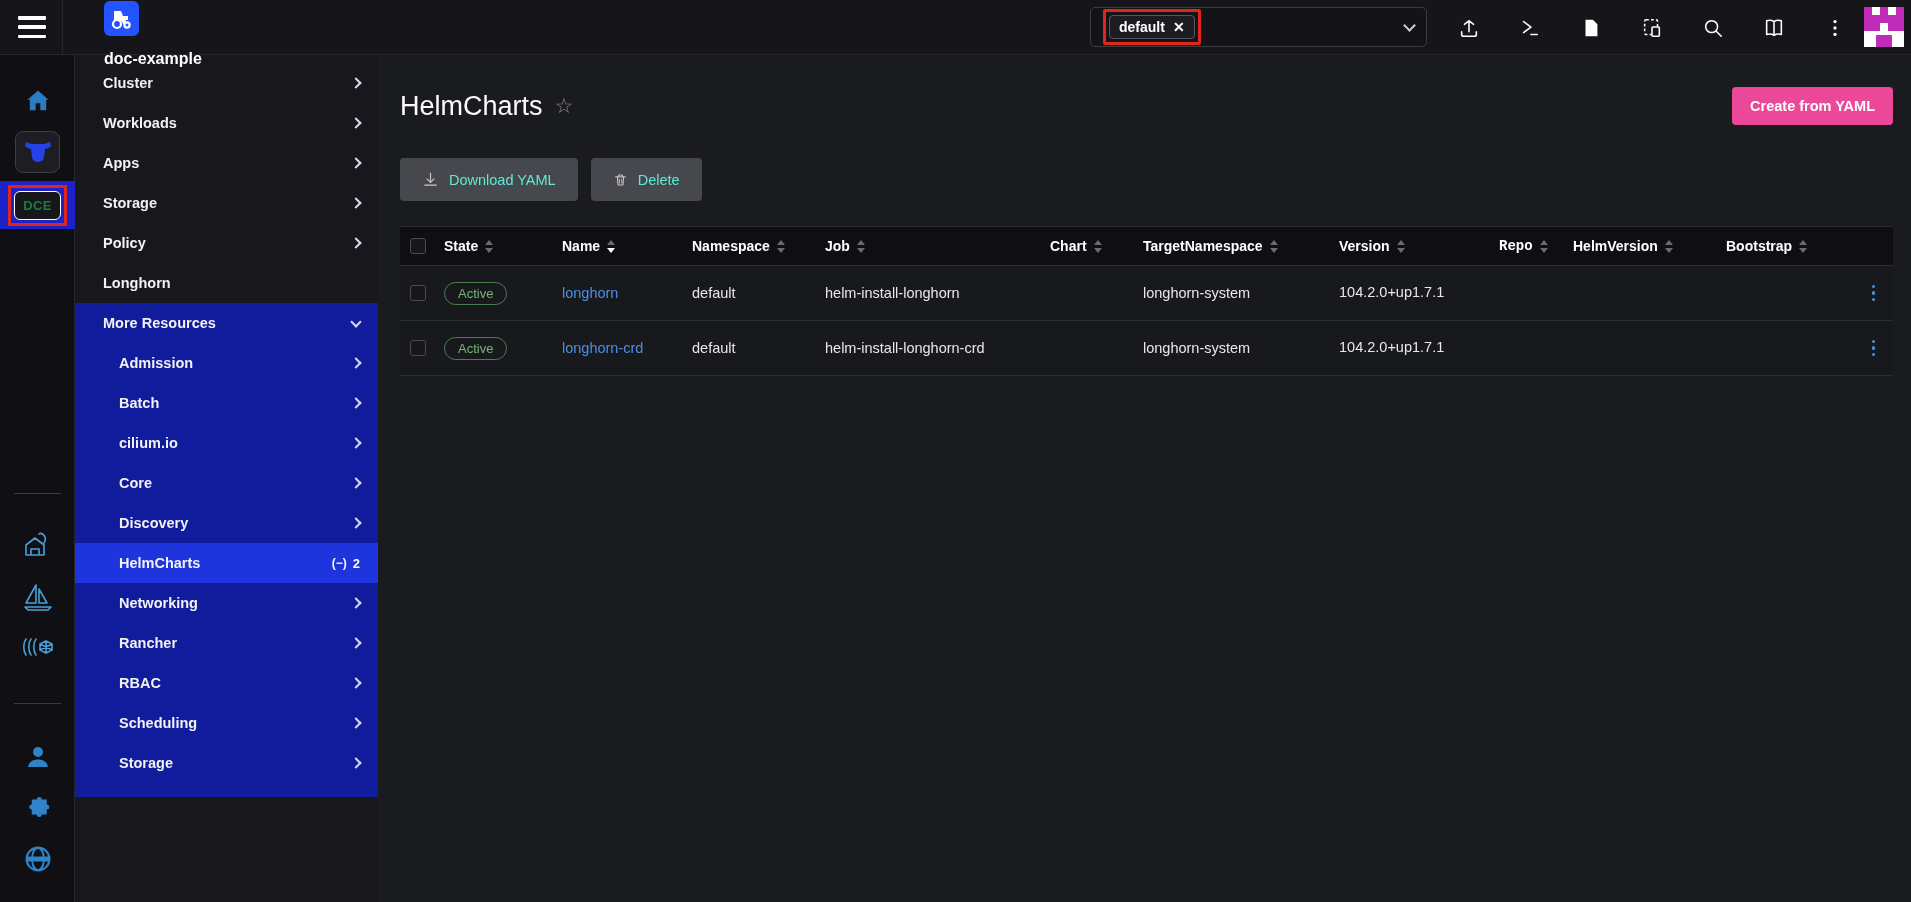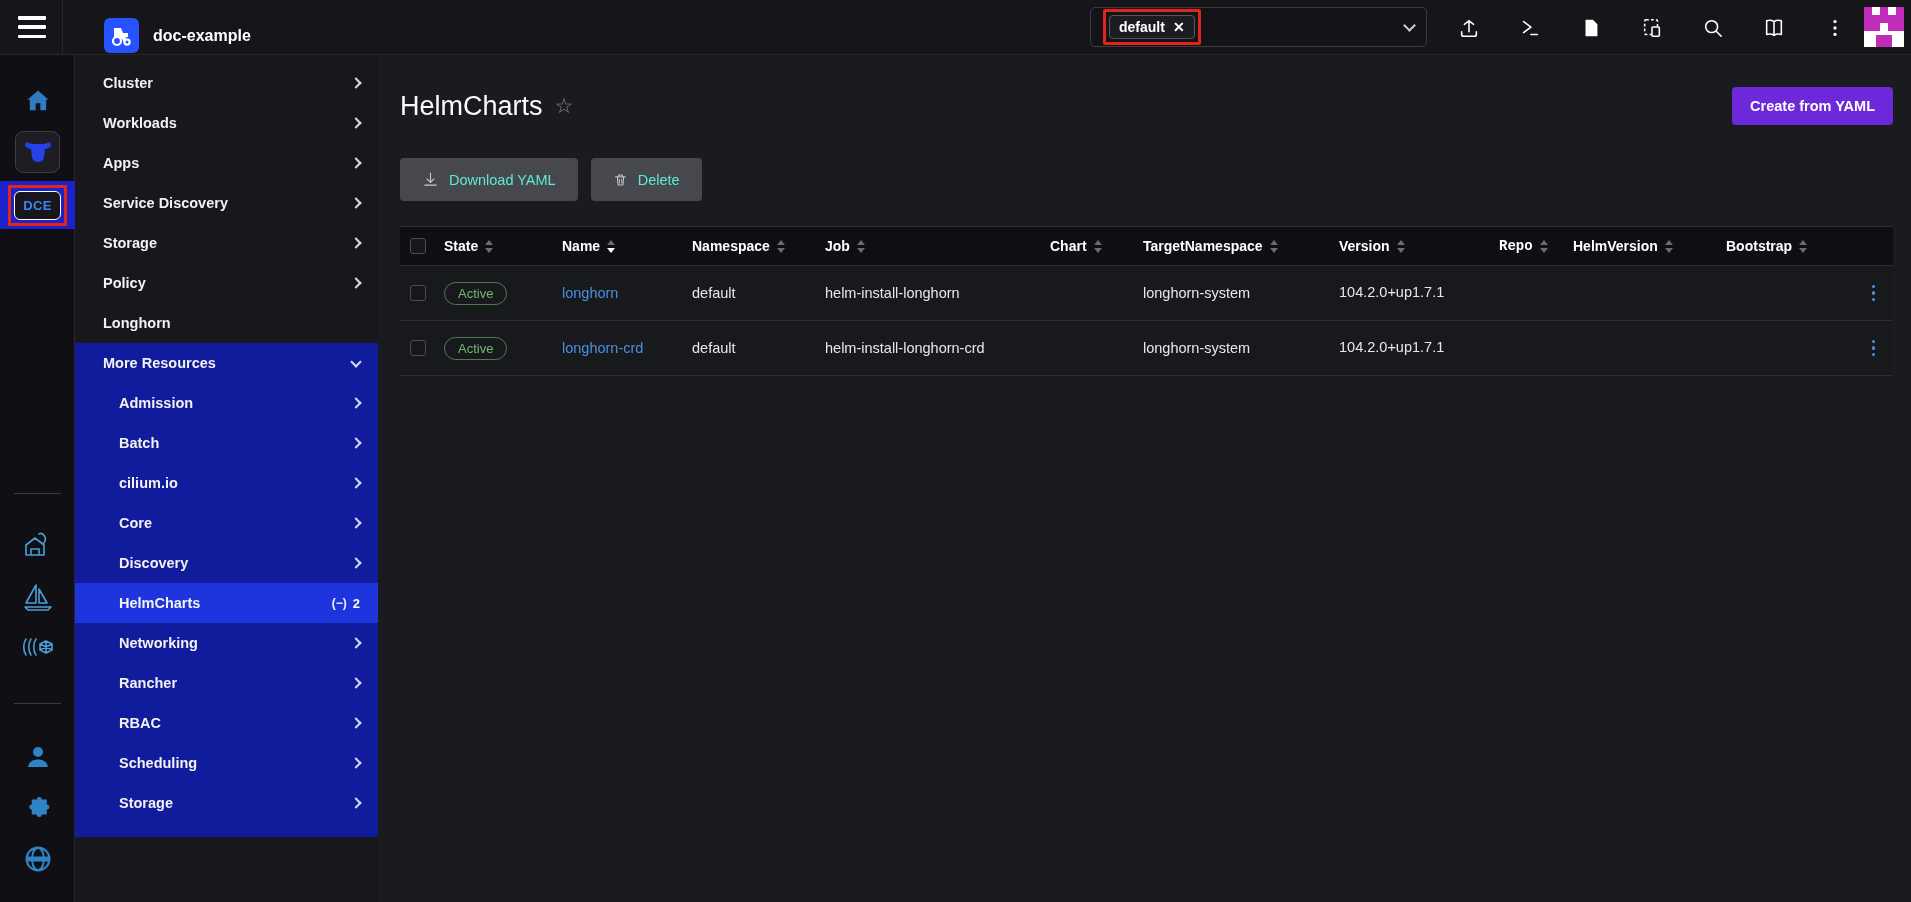--- a/index.html
+++ b/index.html
@@ -6,21 +6,21 @@
   html,body { width:1911px; height:902px; overflow:hidden; background:#101014; }
   body { font-family:"Liberation Sans", sans-serif; color:#e8e8ea; font-size:14px; }
 
   .app { width:1911px; height:902px; display:flex; flex-direction:column; }
 
   
   .topbar { position:relative; height:55px; background:#15151a; flex:0 0 55px; border-bottom:1px solid #26262c; }
   .hamburger { position:absolute; left:18px; top:16px; width:28px; height:22px; display:flex; flex-direction:column; justify-content:space-between; background:none; border:none; cursor:pointer; }
   .hamburger span { display:block; height:3.5px; background:#fff; border-radius:1px; }
   .topbar-vdiv { position:absolute; left:62px; top:0; width:1px; height:55px; background:#26262c; }
-  .brand { position:absolute; left:104px; top:18px; display:flex; align-items:center; gap:14px; }
+  .brand { position:absolute; left:104px; top:1px; display:flex; gap:14px;flex-direction:column; }
   .brand-logo { width:35px; height:35px; background:#2453ff; border-radius:6px; display:flex; align-items:center; justify-content:center; }
   .brand-title { font-size:16px; font-weight:700; color:#fff; }
 
   .ns-dropdown { position:absolute; left:1090px; top:7px; width:337px; height:40px; background:#131318; border:1px solid #3b3b42; border-radius:5px; display:flex; align-items:center; padding:0 12px; }
   .ns-annotation { border:3px solid #e1251b; border-radius:2px; padding:3px; }
   .ns-chip { display:flex; align-items:center; gap:8px; border:1px solid #55555c; border-radius:4px; padding:3px 9px; background:#1c1c22; }
   .ns-chip-label { color:#fff; font-size:14px; font-weight:600; }
   .ns-chip-x { color:#fff; font-size:14px; font-weight:700; cursor:pointer; }
   .ns-chevron { margin-left:auto; width:9px; height:9px; border-right:2px solid #cfcfd4; border-bottom:2px solid #cfcfd4; transform:rotate(45deg); margin-top:-4px; }
 
@@ -32,21 +32,21 @@
   
   .layout { flex:1; display:flex; min-height:0; }
 
   
   .rail { position:relative; width:75px; flex:0 0 75px; background:#101014; border-right:1px solid #26262c; }
   .rail-btn { position:absolute; left:0; width:75px; display:flex; align-items:center; justify-content:center; background:none; border:none; cursor:pointer; }
   .rail-home { top:28px; height:36px; }
   .rail-cluster-box { position:absolute; left:15px; top:76px; width:45px; height:42px; border:1px solid #3c3c44; border-radius:8px; background:#1d1d23; display:flex; align-items:center; justify-content:center; cursor:pointer; }
   .dce-tile { position:absolute; left:0; top:126px; width:75px; height:48px; background:#1b22c9; display:flex; align-items:center; justify-content:center; cursor:pointer; }
   .dce-annotation { border:3px solid #e1251b; padding:3px; }
-  .dce-badge { border:1.5px solid #fff; border-radius:6px; background:#16161b; color:#3b82f6; font-size:13px; font-weight:700; padding:6px 8px; letter-spacing:.3px; }
+  .dce-badge { border:1.5px solid #fff; border-radius:6px; background:#16161b; color:#15803d; font-size:13px; font-weight:700; padding:6px 8px; letter-spacing:.3px; }
   .rail-divider { position:absolute; left:14px; width:47px; height:1px; background:#3a3a41; }
   .rail-icon svg { stroke:#4a9fd8; fill:none; stroke-width:1.6; }
   .rail-icon-filled svg { fill:#2f83c7; stroke:none; }
 
   
   .sidebar { width:303px; flex:0 0 303px; background:#17171c; padding-top:8px; overflow:hidden; }
   .side-item { height:40px; display:flex; align-items:center; padding:0 18px 0 28px; cursor:pointer; color:#f2f2f4; font-weight:600; font-size:14.5px; }
   .side-item .lbl { flex:1; }
   .chev-r { width:8px; height:8px; border-right:2px solid #d6d9f2; border-bottom:2px solid #d6d9f2; transform:rotate(-45deg); }
   .chev-d { width:8px; height:8px; border-right:2px solid #d6d9f2; border-bottom:2px solid #d6d9f2; transform:rotate(45deg); margin-top:-3px; }
@@ -55,21 +55,21 @@
   .sub-item.selected { background:#1e35dd; }
   .count-badge { display:flex; align-items:center; gap:6px; color:#fff; font-size:13px; }
   .count-icon { font-size:12px; opacity:.95; }
   .count-num { font-weight:700; }
 
   
   .main { flex:1; background:#1a1b1f; position:relative; padding:0 18px 0 22px; }
   .page-head { display:flex; align-items:center; margin-top:32px; }
   .page-title { font-size:27px; font-weight:500; color:#fbfbfc; }
   .fav-star { color:#8a8a92; font-size:21px; margin-left:12px; cursor:pointer; }
-  .create-btn { margin-left:auto; background:#6d28d9; color:#fff; border:none; border-radius:4px; height:38px; padding:0 18px; font-size:14.5px; font-weight:700; cursor:pointer; font-family:"Liberation Sans",sans-serif; }
+  .create-btn { margin-left:auto; background:#ec4899; color:#fff; border:none; border-radius:4px; height:38px; padding:0 18px; font-size:14.5px; font-weight:700; cursor:pointer; font-family:"Liberation Sans",sans-serif; }
 
   .actions-row { display:flex; align-items:center; margin-top:33px; gap:13px; }
   .bulk-btn { background:#47484e; color:#5eead4; border:none; border-radius:4px; height:43px; padding:0 22px; font-size:14.5px; display:flex; align-items:center; gap:10px; cursor:not-allowed; font-family:"Liberation Sans",sans-serif; }
   .bulk-btn svg { stroke:#c9c9cd; fill:none; stroke-width:1.6; }
   .filter-input { margin-left:auto; width:228px; height:43px; background:transparent; border:1px solid #3f3f47; border-radius:4px; color:#d9d9dd; padding:0 14px; font-size:14.5px; font-family:"Liberation Sans",sans-serif; }
   .filter-input::placeholder { color:#6c6c74; }
 
   
   .grid { margin-top:25px; width:100%; }
   .grid-head { display:flex; align-items:center; height:40px; background:#0f0f13; border-top:1px solid #2c2c33; border-bottom:1px solid #2c2c33; font-weight:700; font-size:14px; color:#fff; }
@@ -263,24 +263,20 @@
         </div>
       <div class="side-item">
           <span class="lbl">Workloads</span>
           <span class="chev-r"></span>
         </div>
       <div class="side-item">
           <span class="lbl">Apps</span>
           <span class="chev-r"></span>
         </div>
       <div class="side-item">
-          <span class="lbl">Service Discovery</span>
-          <span class="chev-r"></span>
-        </div>
-      <div class="side-item">
           <span class="lbl">Storage</span>
           <span class="chev-r"></span>
         </div>
       <div class="side-item">
           <span class="lbl">Policy</span>
           <span class="chev-r"></span>
         </div>
       <div class="side-item">
           <span class="lbl">Longhorn</span>
         </div>

